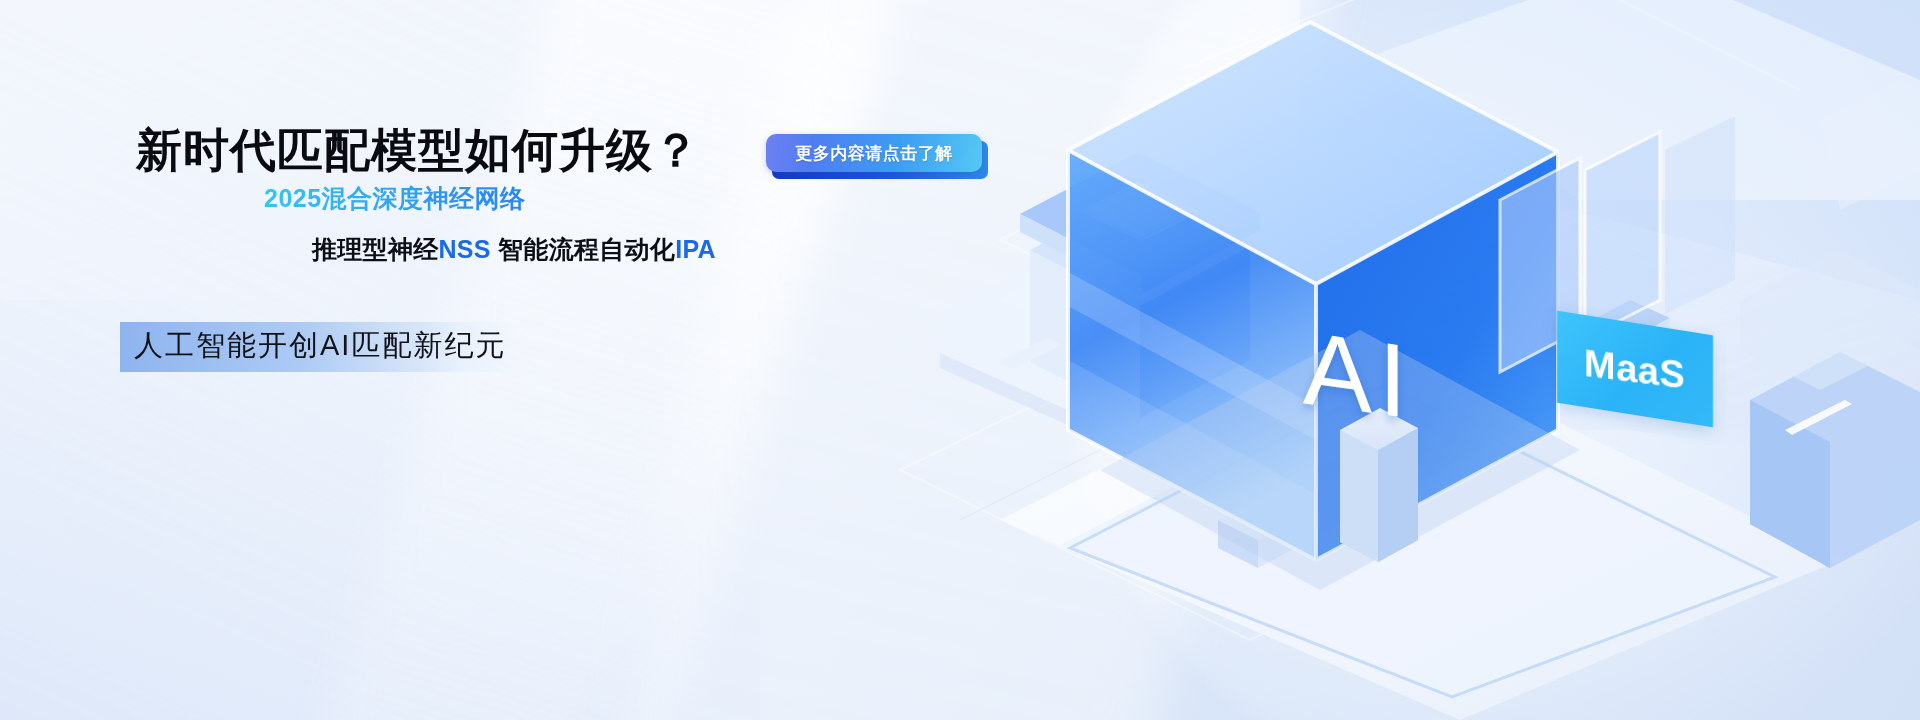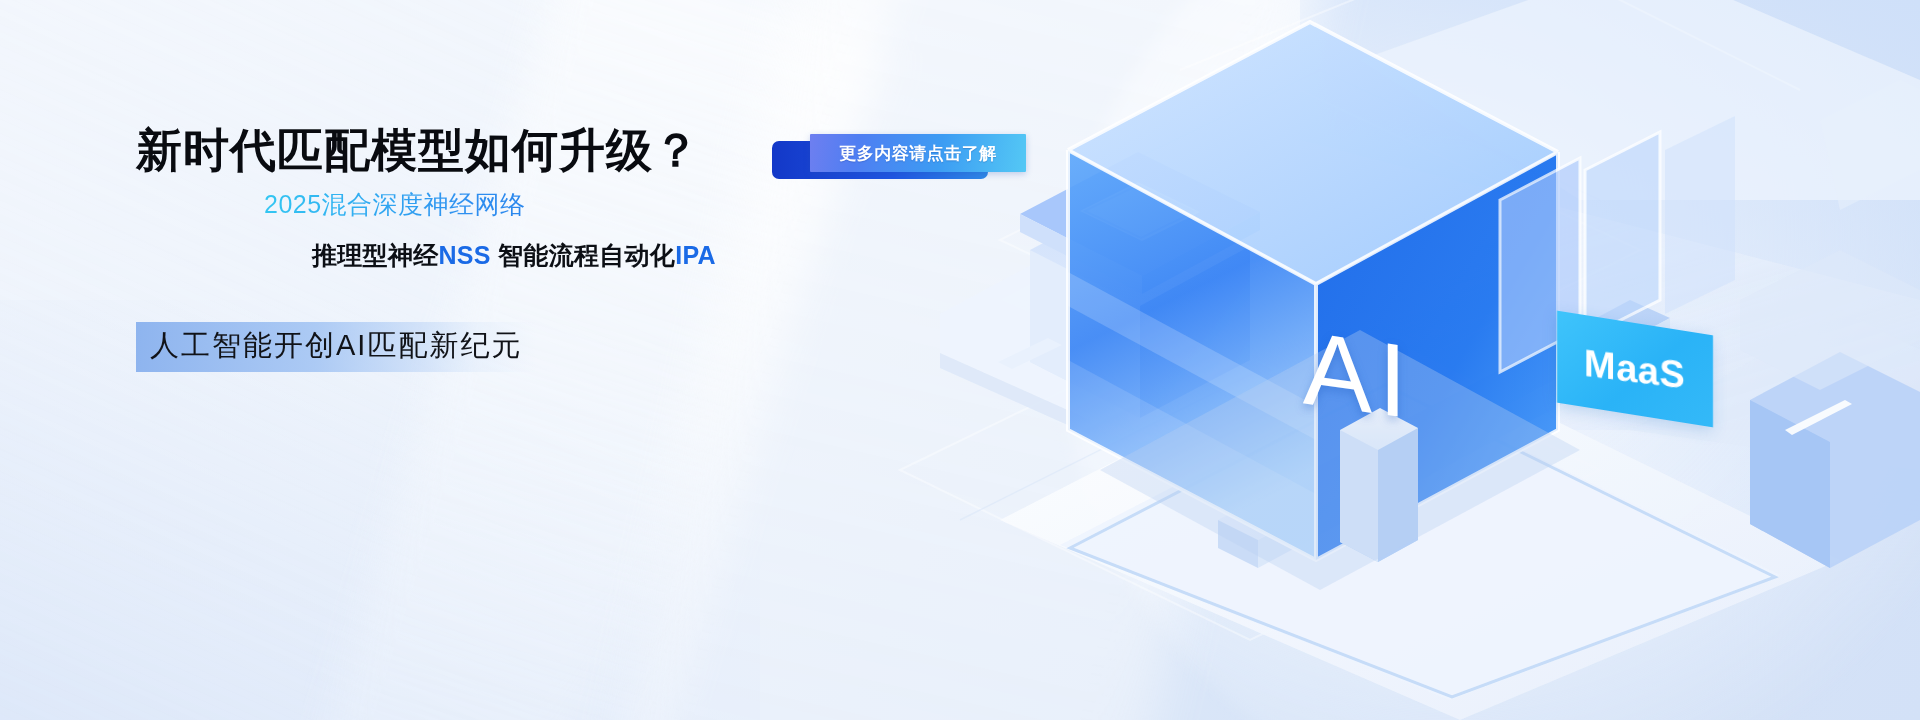--- a/index.html
+++ b/index.html
@@ -69,42 +69,42 @@
     width:760px;
   }
   .title{
     font-size:46px; font-weight:800;
     letter-spacing:1px;
     color:#090b10;
     line-height:1.2;
     white-space:nowrap;
   }
   .subline{
-    margin-top:10px;
+    margin-top:4px;
     padding-left:128px;
-    font-size:25px; font-weight:400;
+    font-size:25px; font-weight:700;
     letter-spacing:.5px;
     background:linear-gradient(90deg,#21d6f0 0%,#33c8f2 16%,#2f8ff0 44%,#1565e0 78%,#1157d8 100%);
     -webkit-background-clip:text; background-clip:text;
     color:transparent;
     -webkit-text-fill-color:transparent;
     white-space:nowrap;
   }
   .thirdline{
     margin-top:18px;
     padding-left:176px;
     font-size:25px; font-weight:800;
     color:#0c0f15;
     letter-spacing:.3px;
     white-space:nowrap;
   }
   .thirdline .hl{ color:#1a6ae6; }
 
   .tagline-wrap{
-    position:absolute; left:136px; top:322px;
+    position:absolute; left:120px; top:322px;
     padding:4px 14px 6px 14px;
     background:linear-gradient(90deg,rgba(137,177,238,.95) 0%,rgba(161,195,243,.85) 45%,rgba(205,224,249,.25) 85%,rgba(214,229,250,0) 100%);
   }
   .tagline{
     font-size:29px; font-weight:400;
     color:#111318;
     letter-spacing:2px;
     white-space:nowrap;
   }
 
@@ -115,25 +115,24 @@
   }
   .cta-shadow{
     position:absolute; left:6px; top:7px;
     width:216px; height:38px;
     border-radius:7px;
     background:linear-gradient(90deg,#1338c8 0%,#1f55e2 55%,#2f8ae8 100%);
   }
   .cta-face{
     position:absolute; left:0; top:0;
     width:216px; height:38px;
-    border-radius:1px;
+    border-radius:10px;
     background:linear-gradient(100deg,#6e7ff0 0%,#4f7ef2 22%,#3c9cf3 60%,#54c8f5 100%);
     display:flex; align-items:center; justify-content:center;
     box-shadow:0 2px 6px rgba(40,80,180,.25);
-    margin-left:44px;
   }
   .cta-label{
     font-size:17px; font-weight:800;
     color:#ffffff; letter-spacing:.5px;
     white-space:nowrap;
     text-shadow:0 1px 1px rgba(20,50,140,.25);
   }
 
   
   .art{

